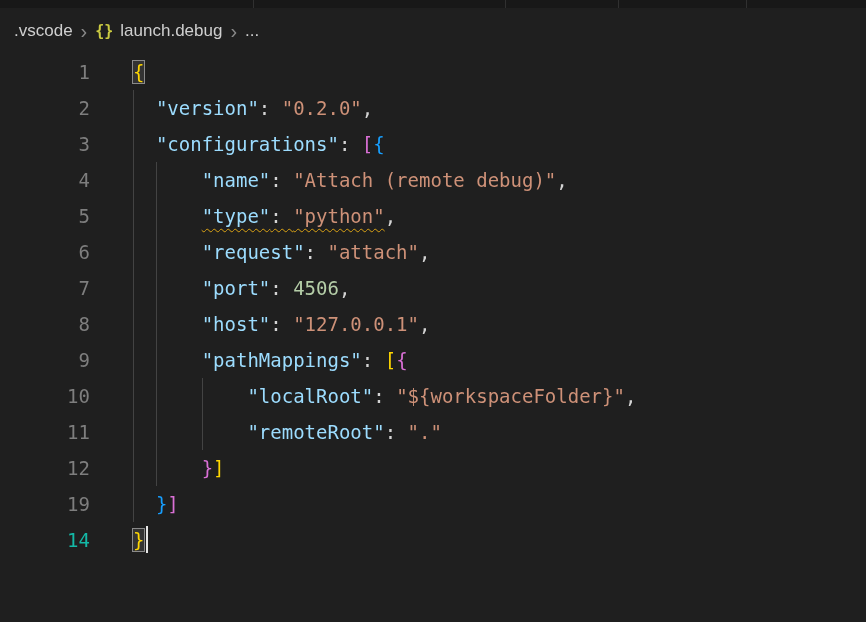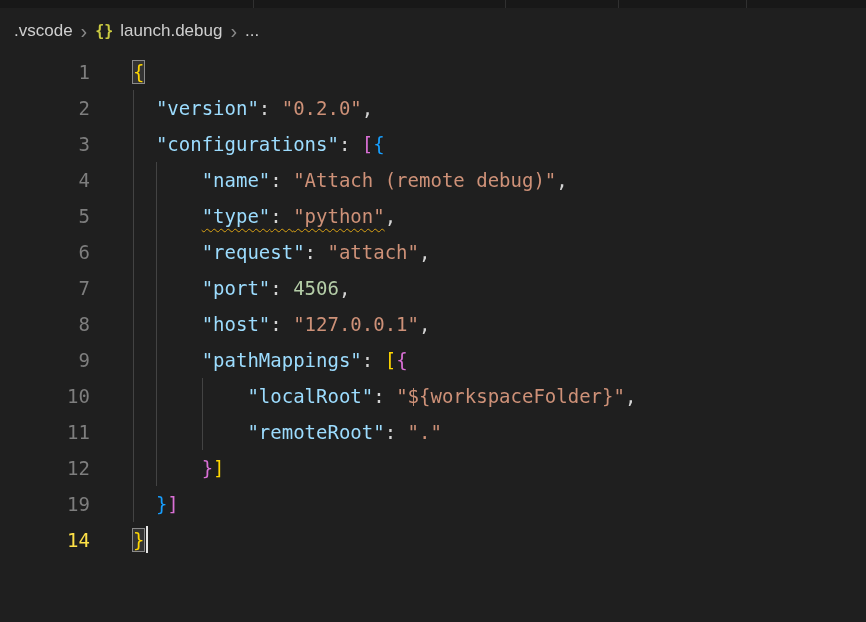--- a/index.html
+++ b/index.html
@@ -15,21 +15,21 @@
   .bc-item { cursor: pointer; }
   .bc-sep { color: #8a8a8a; margin: 0 8px; font-size: 20px; line-height: 1; }
   .bc-icon {
     font-family: "DejaVu Sans Mono", monospace; color: #cbcb41;
     font-size: 15px; font-weight: bold; margin-right: 7px;
   }
 
   .editor { font-family: "DejaVu Sans Mono", monospace; font-size: 19px; line-height: 36px; }
   .line { display: flex; height: 36px; }
   .gutter { flex: 0 0 90px; text-align: right; color: #7e7e7e; user-select: none; }
-  .line.current .gutter { color: #fde047; }
+  .line.current .gutter { color: #14b8a6; }
   .code { position: relative; margin-left: 43px; white-space: pre; color: #d4d4d4; }
   .guide { position: absolute; top: 0; bottom: 0; width: 1px; background: #434343; }
 
   .tok.ws { color: transparent; }
   .tok.k  { color: #9cdcfe; }
   .tok.s  { color: #ce9178; }
   .tok.n  { color: #b5cea8; }
   .tok.p  { color: #d4d4d4; }
   .tok.b1 { color: #ffd700; }
   .tok.b2 { color: #da70d6; }

